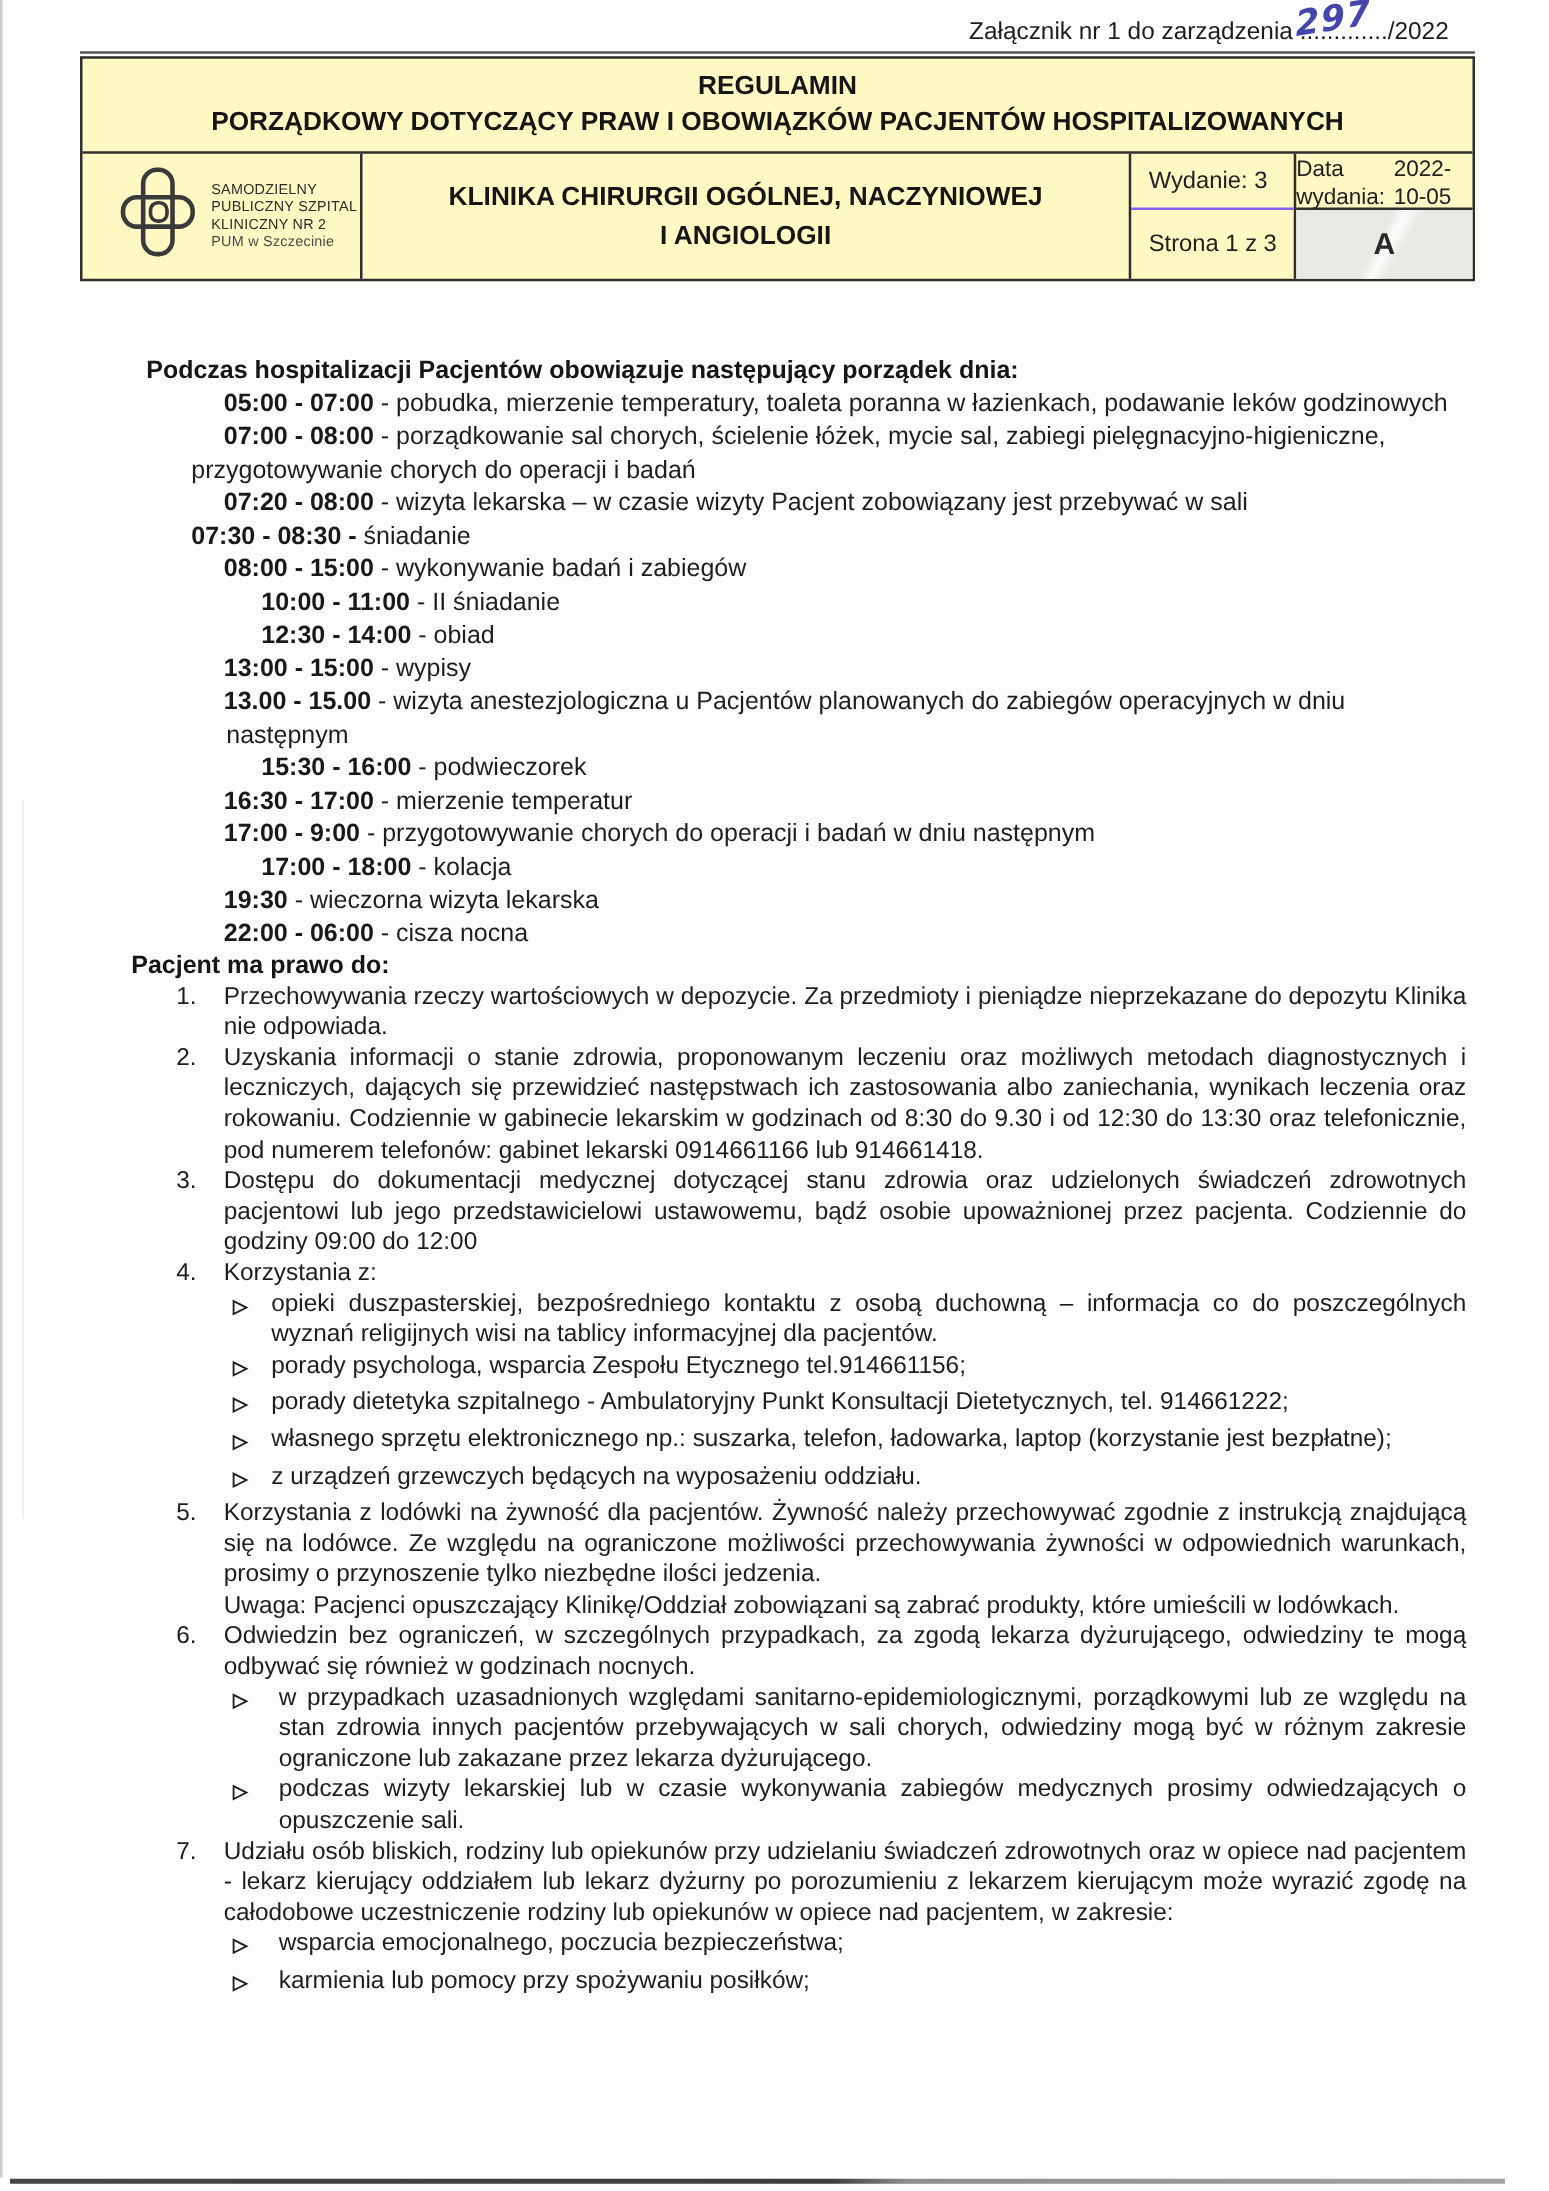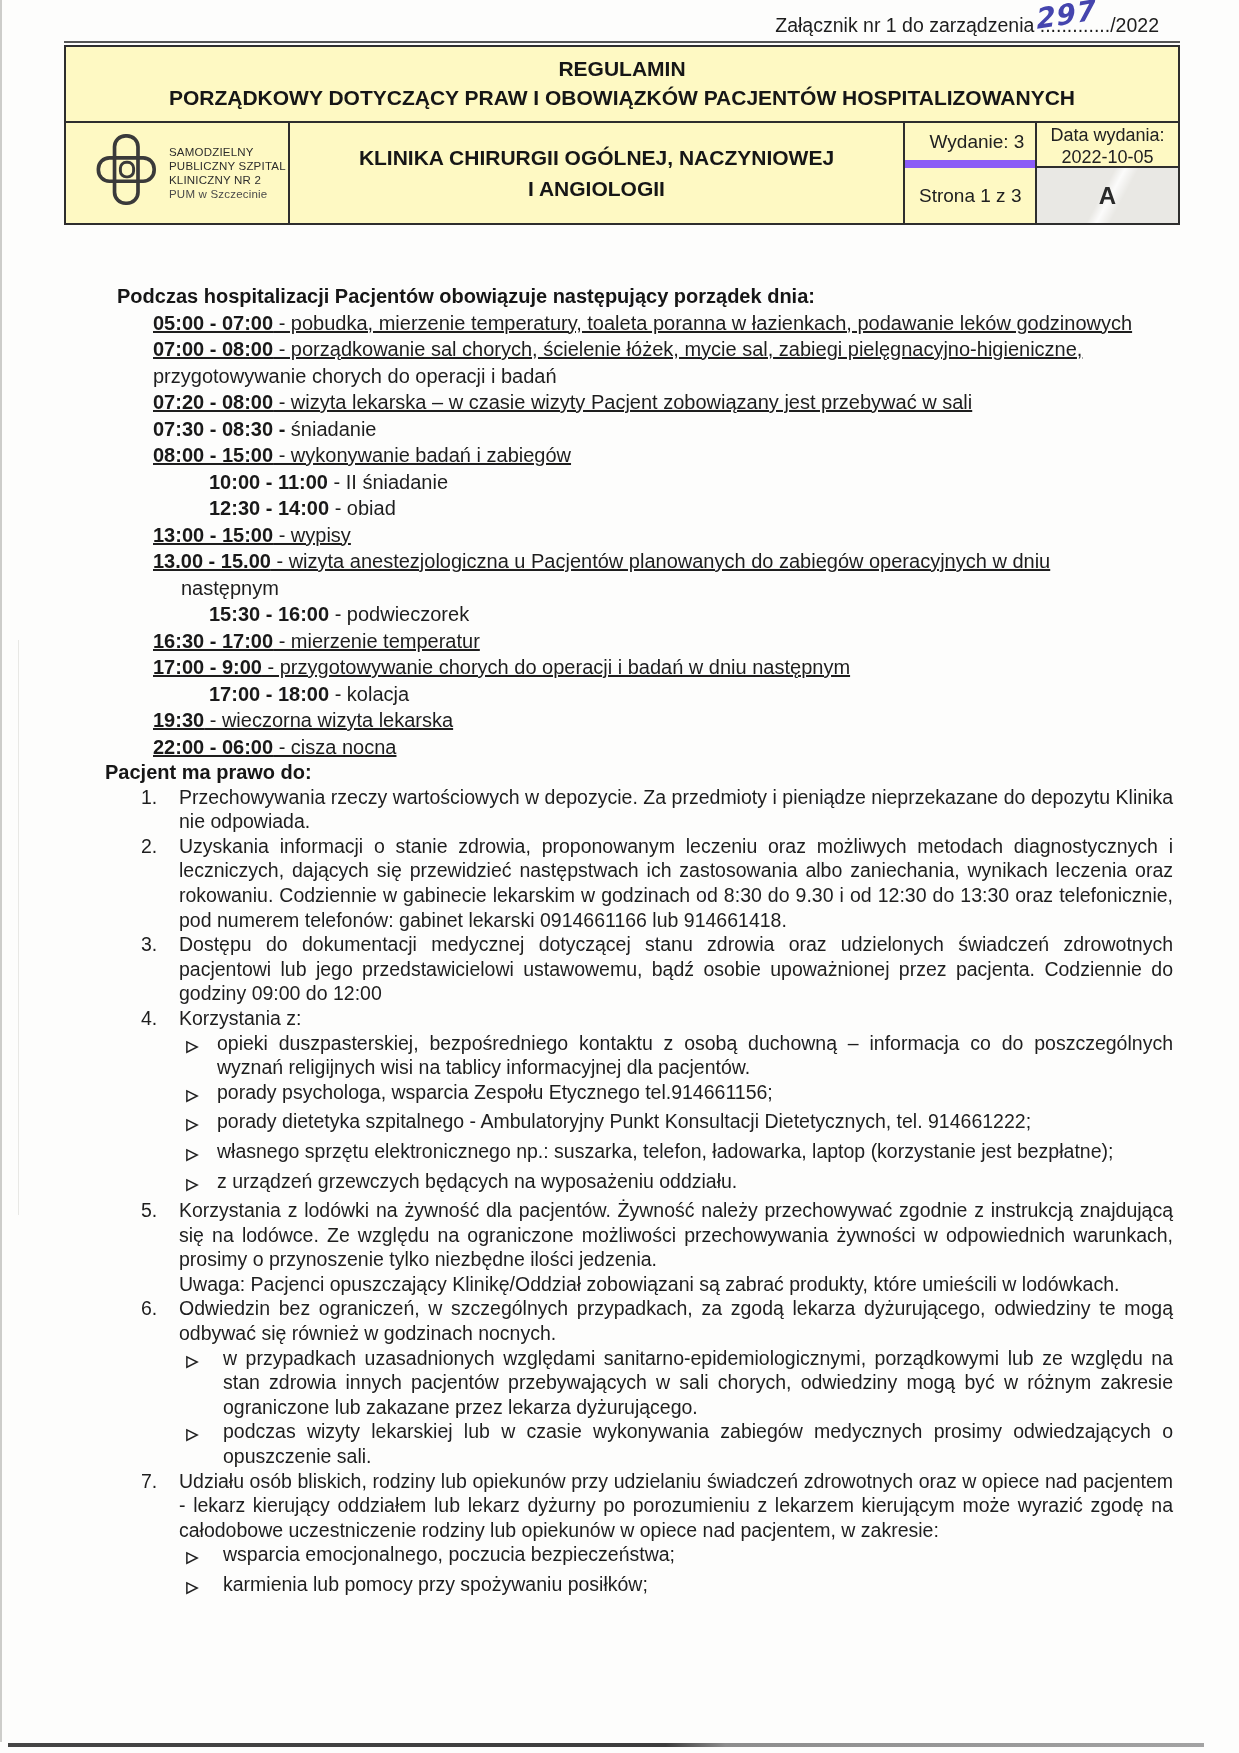--- a/index.html
+++ b/index.html
@@ -28,35 +28,35 @@
   .title-cell{border-bottom:2px solid #2e2e2e;text-align:center;font-weight:bold;font-size:21px;
     padding:7px 10px 9px;line-height:29px;color:#161616;}
   .row2{display:grid;grid-template-columns:224px 615px 132px auto;height:100px;}
   .logo-cell{border-right:2px solid #2e2e2e;display:flex;align-items:center;padding-left:28px;gap:9px;}
   .logo-text{font-size:11.5px;line-height:14px;color:#2d2d2d;letter-spacing:.2px;}
   .logo-text .soft{color:#4a4a4a;}
   .clinic-cell{border-right:2px solid #2e2e2e;display:flex;flex-direction:column;justify-content:center;
     text-align:center;font-weight:bold;font-size:21px;line-height:31px;color:#161616;}
   .meta-left{border-right:2px solid #2e2e2e;display:grid;grid-template-rows:45px auto;}
   .meta-left .cell{display:flex;align-items:center;padding-left:14px;font-size:19px;}
-  .meta-left .cell.top{border-bottom:8px solid #8b5cf6;justify-content:center;}
+  .meta-left .cell.top{border-bottom:2px solid #8b5cf6;}
   .meta-right{display:grid;grid-template-rows:45px auto;}
-  .meta-right .cell.top{border-bottom:2px solid #2e2e2e;display:flex;flex-direction:column;
+  .meta-right .cell.top{border-bottom:2px solid #2e2e2e;display:flex;flex-direction:row;
     justify-content:center;align-items:center;font-size:18px;line-height:22px;padding-top:2px;}
   .rev-cell{display:flex;align-items:center;justify-content:center;font-size:24px;font-weight:bold;color:#2a2a2a;
     background:
       linear-gradient(118deg, rgba(255,255,255,0) 46%, rgba(255,255,255,.85) 52%, rgba(255,255,255,0) 60%),
       #e9e8e4;}
   
   .content{position:absolute;left:16px;top:283px;width:1239px;box-sizing:border-box;
     padding:0 82px 0 93px;}
   .sched{font-size:20px;line-height:26.5px;color:#1e1e1e;}
   .sched .intro{margin-left:8px;font-weight:bold;color:#161616;}
   .sl b{font-weight:bold;color:#191919;}
-  .l1{margin-left:44px;text-decoration:underline;}
+  .l1{margin-left:70px;}
   .l1c{margin-left:44px;}
   .ln{margin-left:72px;}
   .l2{margin-left:100px;}
   .rights{font-size:19.5px;line-height:24.6px;color:#1e1e1e;}
   .rights-heading{font-weight:bold;font-size:20px;color:#161616;margin-left:-4px;}
   .item{display:grid;grid-template-columns:38px 1fr;padding-left:32px;}
   .item .num{color:#1e1e1e;}
   .itext,.inote{text-align:justify;}
   .brow{display:grid;grid-template-columns:38px 1fr;padding-left:6px;}
   .brow.tight{grid-template-columns:32px 1fr;}

